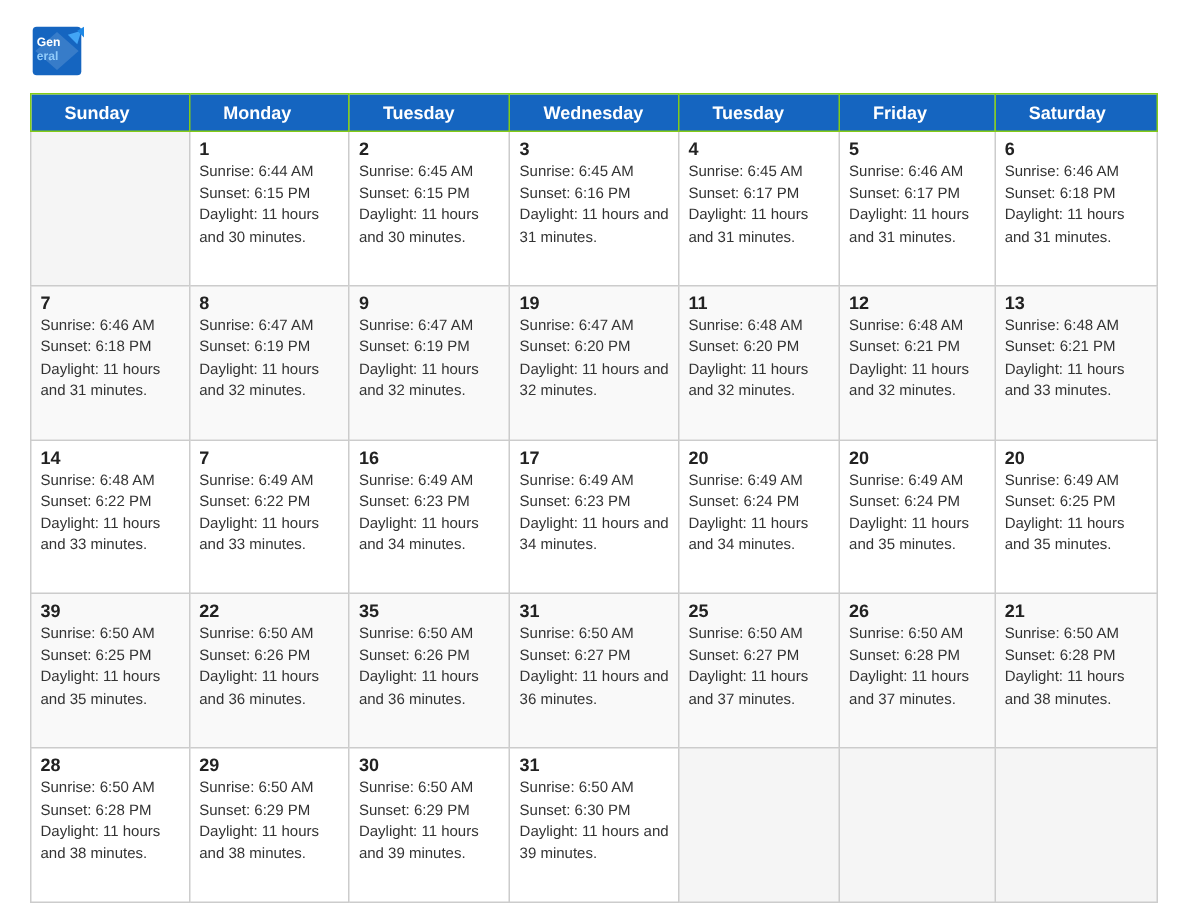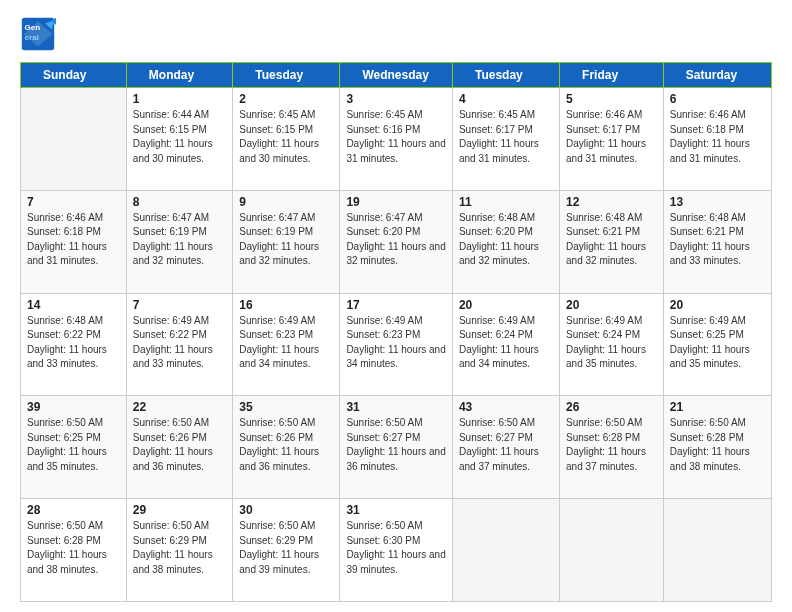--- a/index.html
+++ b/index.html
@@ -234,21 +234,21 @@
           </td>
           <td>
             <span class="day-number">35</span>
             <div class="day-detail">Sunrise: 6:50 AM<br>Sunset: 6:26 PM<br>Daylight: 11 hours and 36 minutes.</div>
           </td>
           <td>
             <span class="day-number">31</span>
             <div class="day-detail">Sunrise: 6:50 AM<br>Sunset: 6:27 PM<br>Daylight: 11 hours and 36 minutes.</div>
           </td>
           <td>
-            <span class="day-number">43</span>
+            <span class="day-number">25</span>
             <div class="day-detail">Sunrise: 6:50 AM<br>Sunset: 6:27 PM<br>Daylight: 11 hours and 37 minutes.</div>
           </td>
           <td>
             <span class="day-number">26</span>
             <div class="day-detail">Sunrise: 6:50 AM<br>Sunset: 6:28 PM<br>Daylight: 11 hours and 37 minutes.</div>
           </td>
           <td>
             <span class="day-number">21</span>
             <div class="day-detail">Sunrise: 6:50 AM<br>Sunset: 6:28 PM<br>Daylight: 11 hours and 38 minutes.</div>
           </td>

